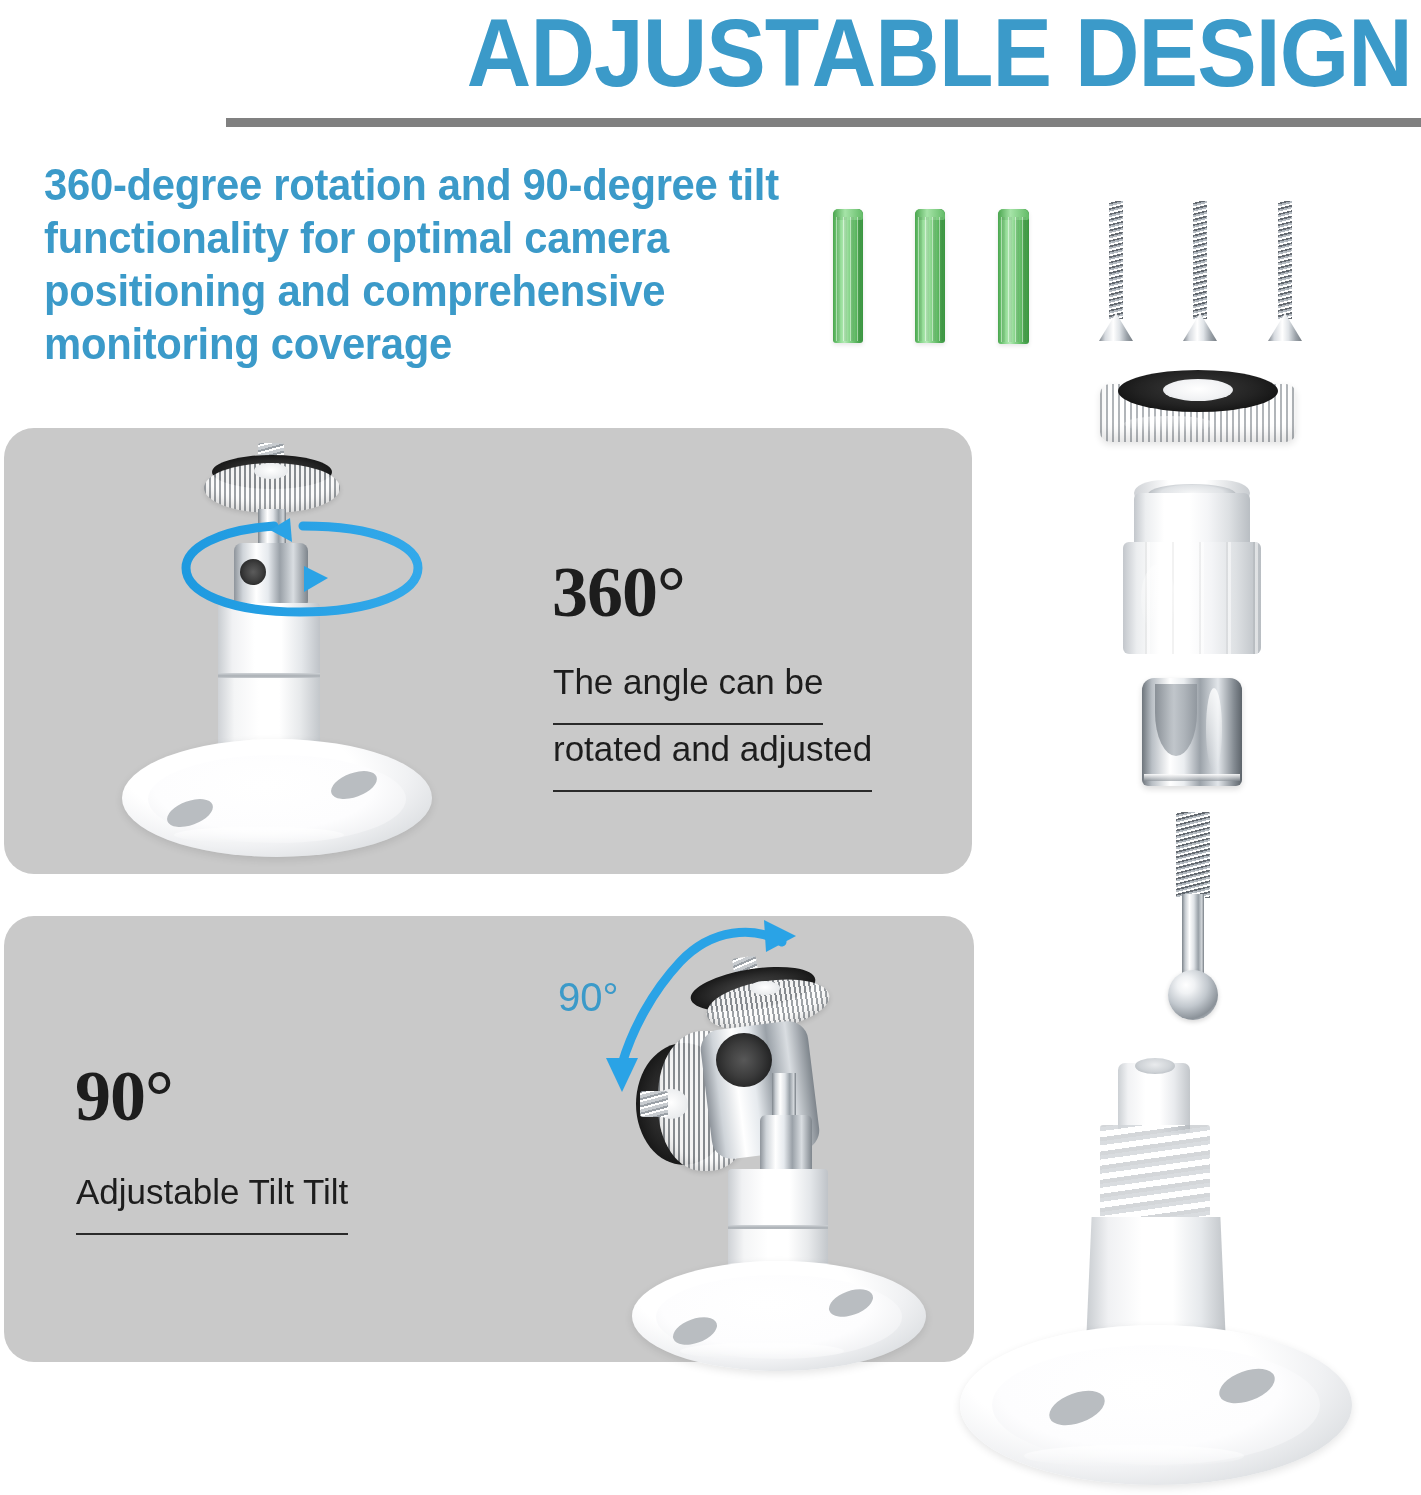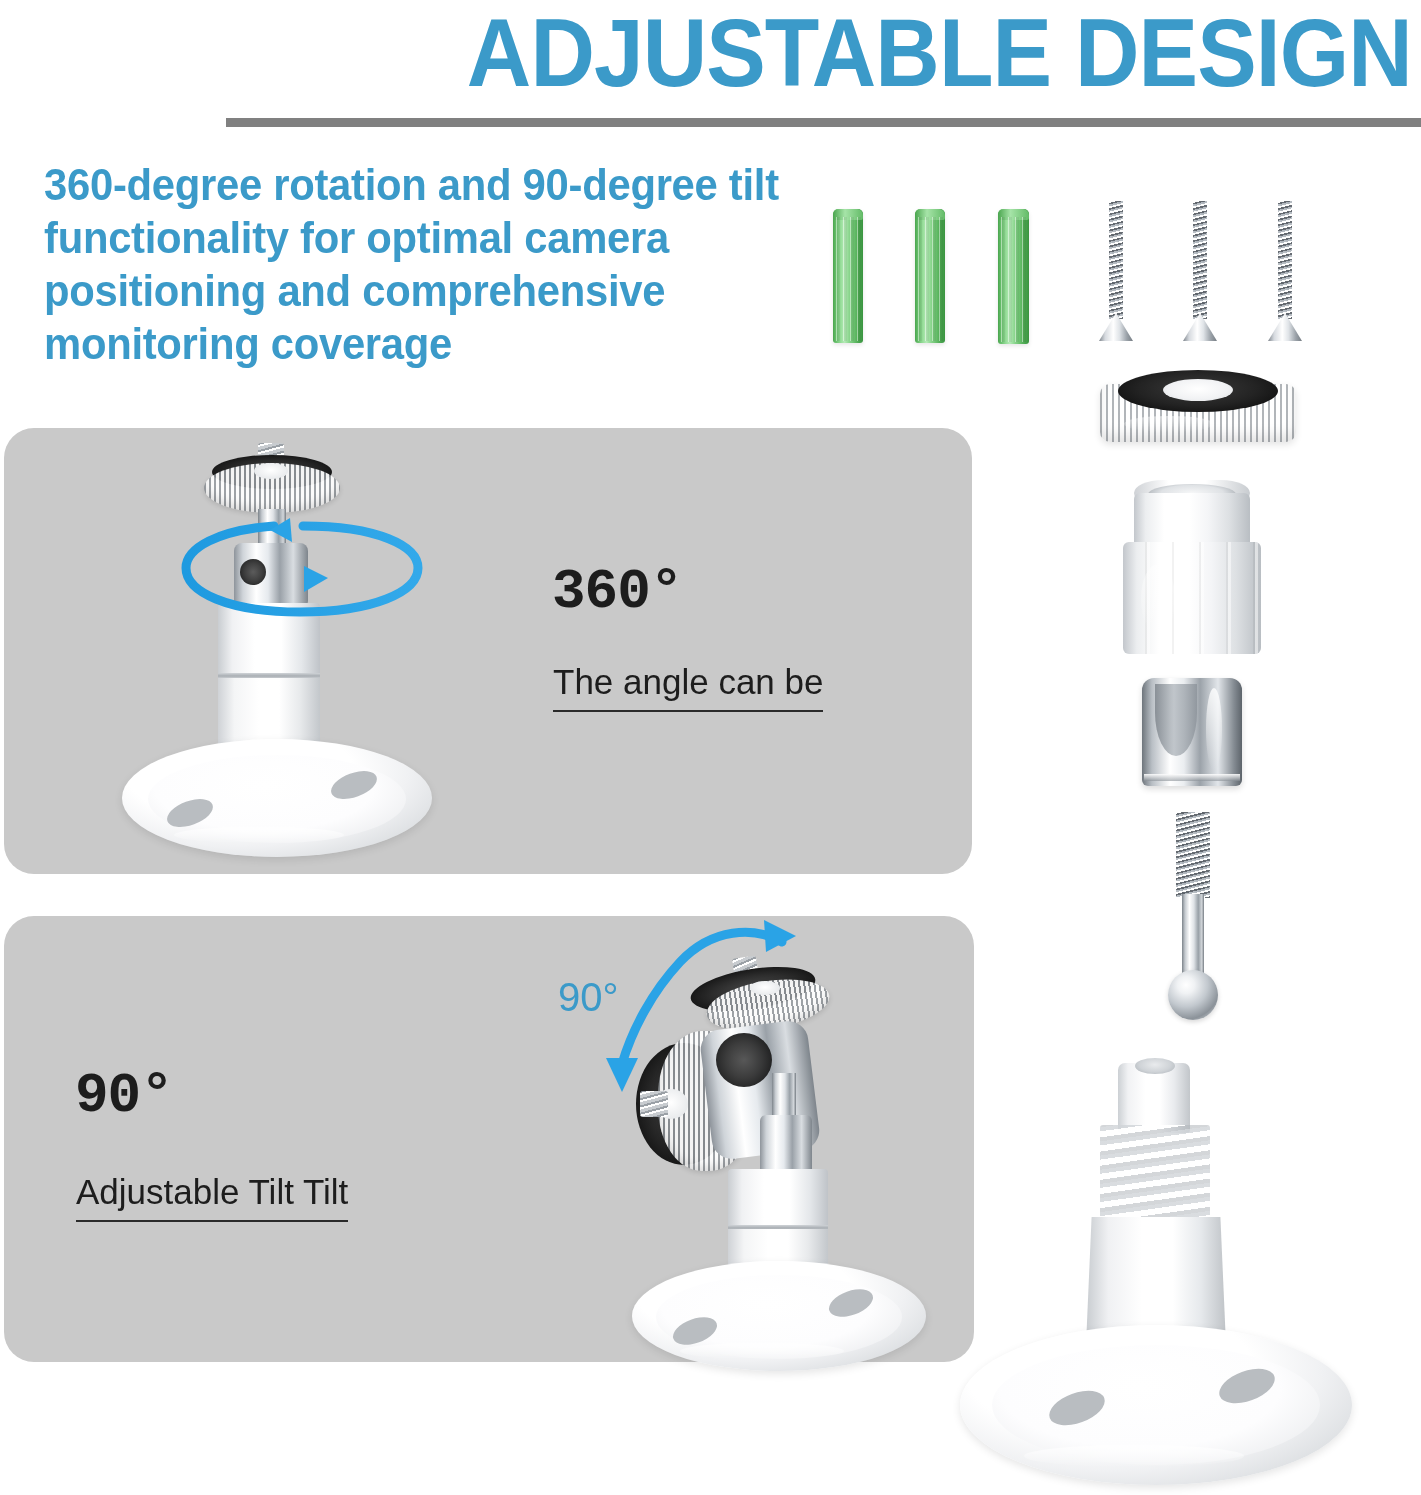--- a/index.html
+++ b/index.html
@@ -60,38 +60,38 @@
     background: #c9c9c9;
     border-radius: 30px;
     overflow: hidden;
   }
   #panel-360 { left: 4px; top: 428px; width: 968px; height: 446px; }
   #panel-90  { left: 4px; top: 916px; width: 970px; height: 446px; }
 
   .panel-number {
     position: absolute;
     color: #1d1d1d;
-    font-family: Liberation Mono, monospace;
+    font-family: Liberation Serif, serif;
     font-weight: bold;
-    font-size: 56px;
+    font-size: 72px;
     line-height: 76px;
     letter-spacing: -1px;
   }
   .panel-caption {
     position: absolute;
     color: #1d1d1d;
     font-family: "Liberation Sans", sans-serif;
     font-weight: normal;
     font-size: 35px;
     line-height: 47px;
   }
   .panel-caption span {
     border-bottom: 2px solid #2a2a2a;
     display: inline-block;
-    padding-bottom: 5px;
+    padding-bottom: 18px;
     text-align: right;
   }
 
   #cap360-number  { left: 552px; top: 554px; }
   #cap360-text    { left: 553px; top: 658px; width: 400px; }
   #cap90-number   { left: 75px;  top: 1058px; }
   #cap90-text     { left: 76px;  top: 1168px; width: 420px; }
 
   .angle-badge {
     position: absolute;
@@ -422,20 +422,21 @@
     </linearGradient>
   </defs>
   <path d="M125 10 C 200 10 240 30 240 52 C 240 76 195 96 122 96 C 50 96 8 76 8 52 C 8 32 40 14 96 10" fill="none" stroke="url(#gblue1)" stroke-width="9" stroke-linecap="round"></path>
   <polygon points="112,2 92,14 114,26" fill="#2aa3e6"></polygon>
   <polygon points="126,76 150,62 126,50" fill="#2aa3e6"></polygon>
 </svg>
 
 <div class="panel-number" id="cap360-number">360°</div>
 <div class="panel-caption" id="cap360-text">
   <span>The angle can be</span><br>
+  <span>rotated and adjusted</span>
 </div>
 
 <div class="panel" id="panel-90"></div>
 
 <div class="bracket" style="left:632px; top:955px; width:300px; height:400px;">
 
   <div class="screw-spring" style="left:102px; top:2px; width:24px; height:30px; transform:rotate(-8deg);"></div>
   <div class="knurl-top" style="left:58px; top:14px; width:126px; height:40px; transform:rotate(-9deg);"></div>
   <div class="knurl" style="left:74px; top:26px; width:124px; height:48px; transform:rotate(-9deg);"></div>
   <div class="knurl-center" style="left:118px; top:26px; width:30px; height:14px;"></div>

